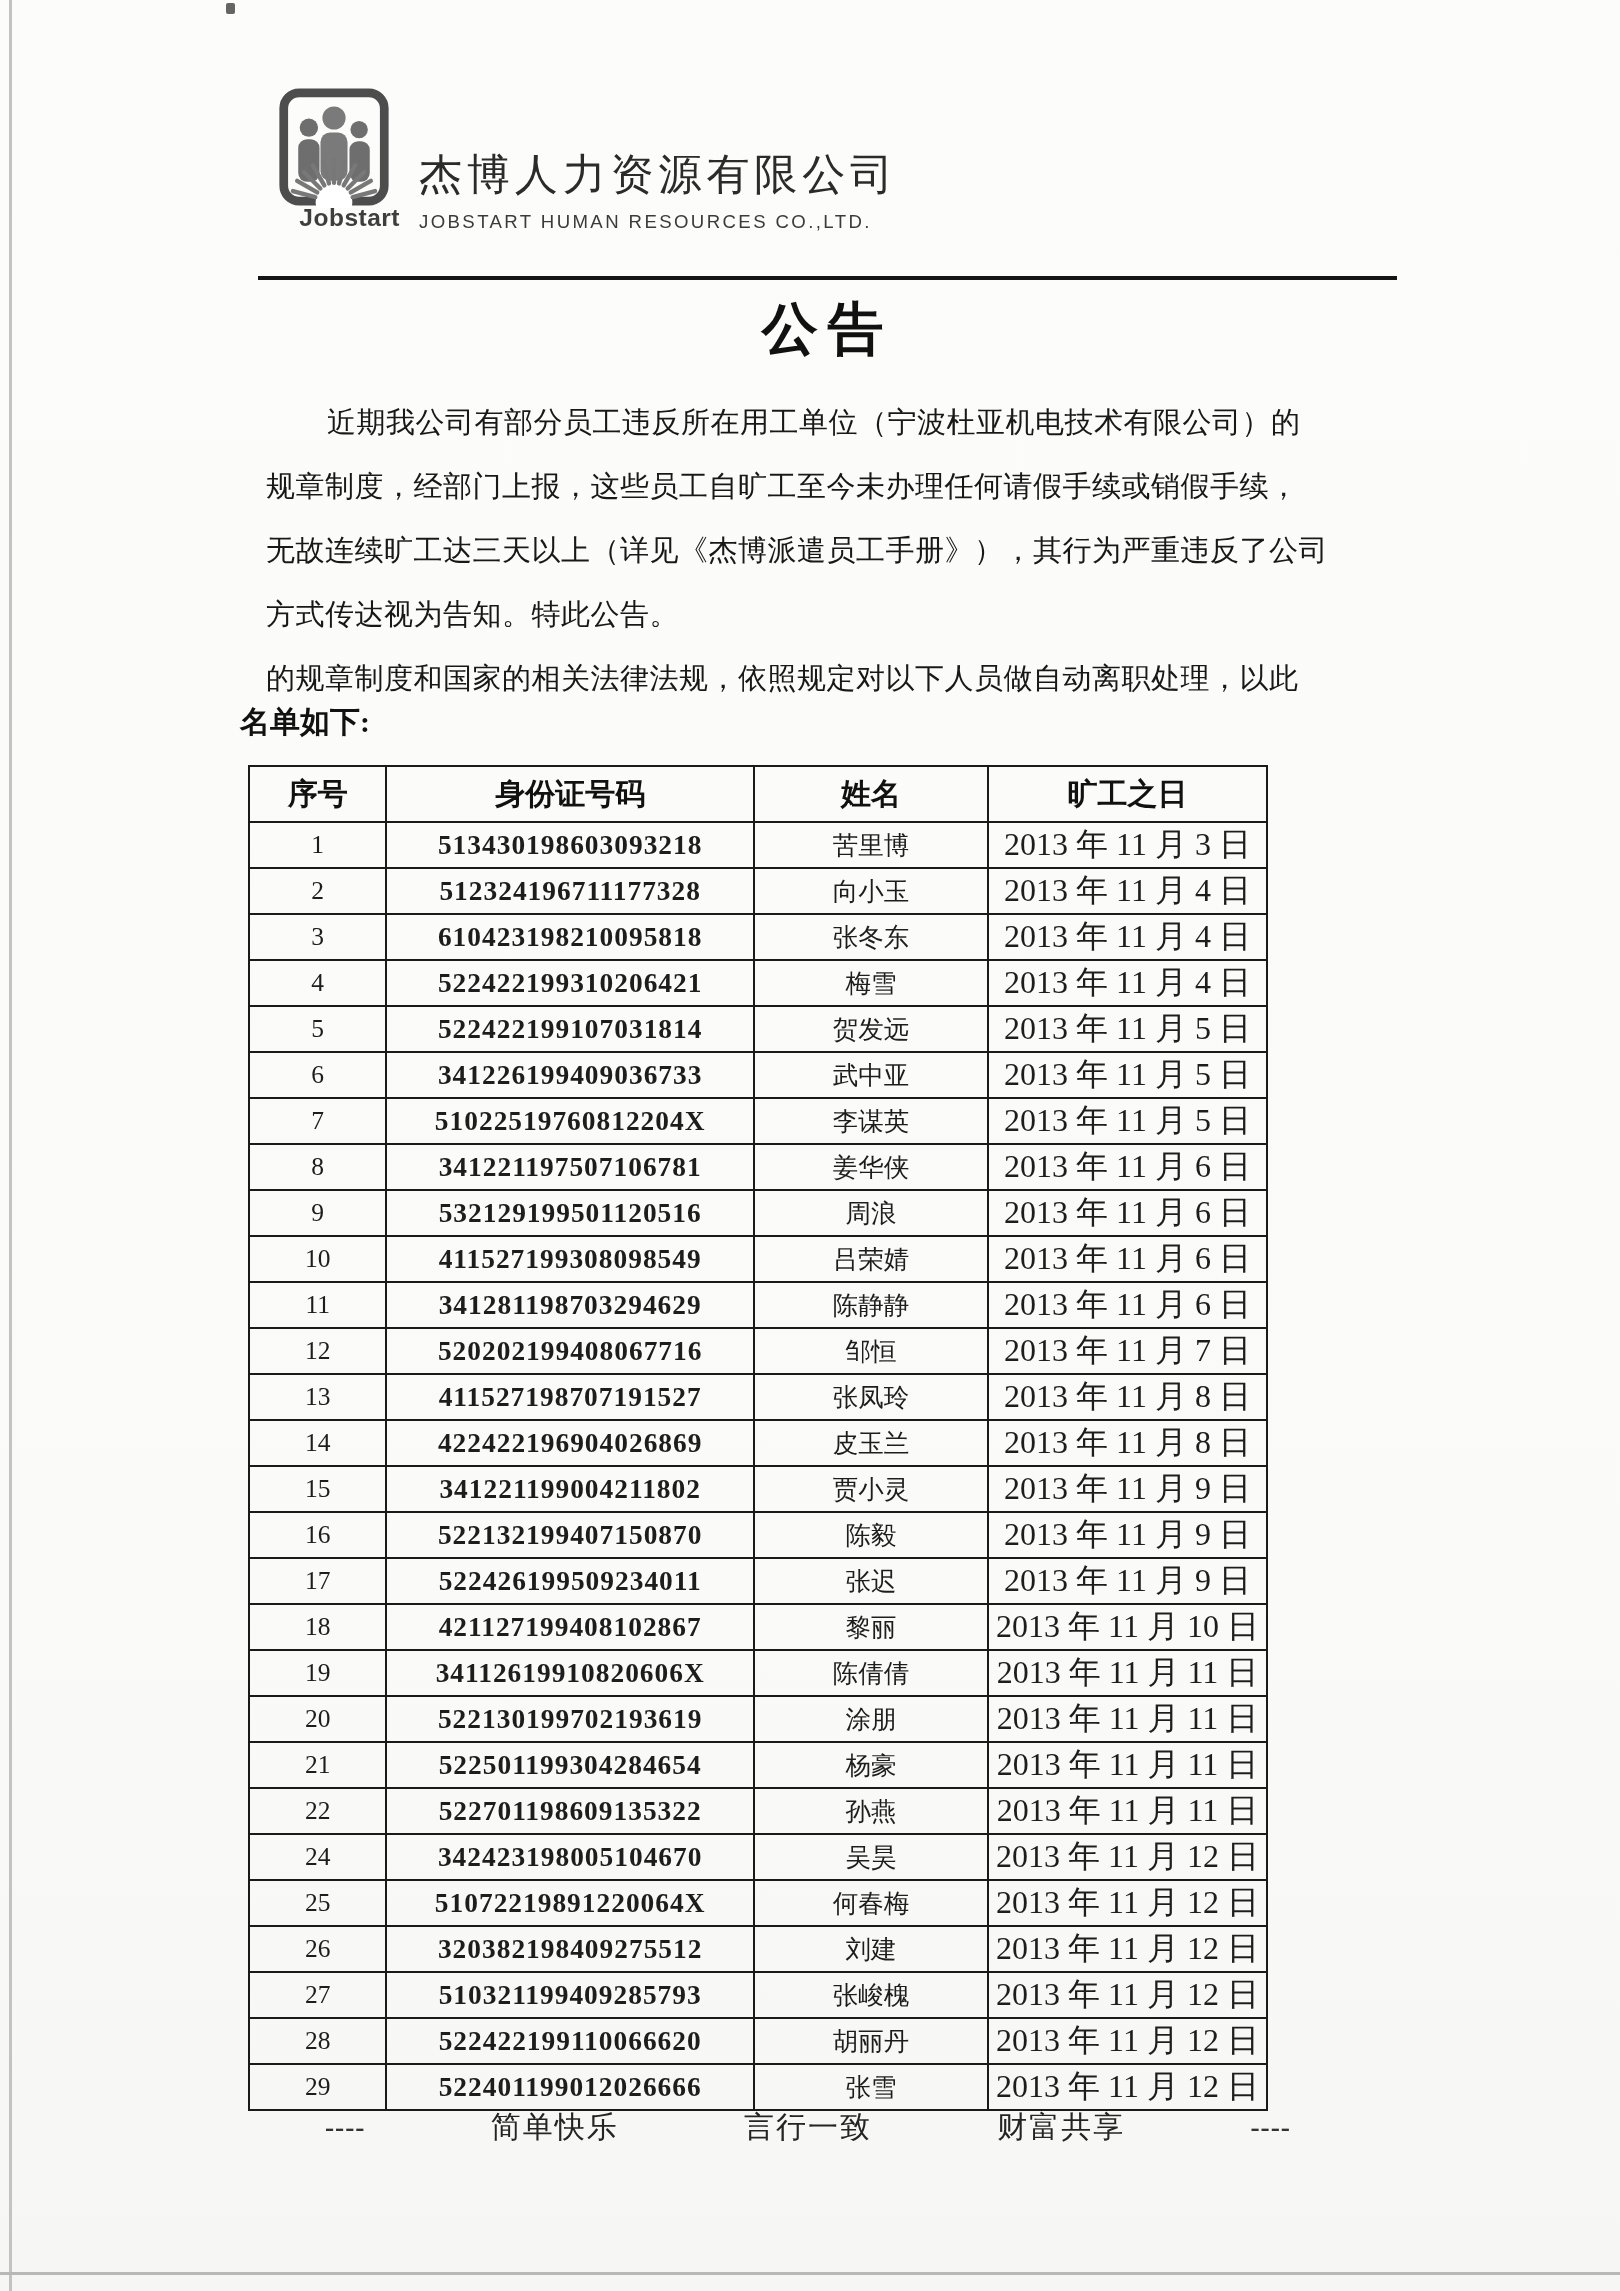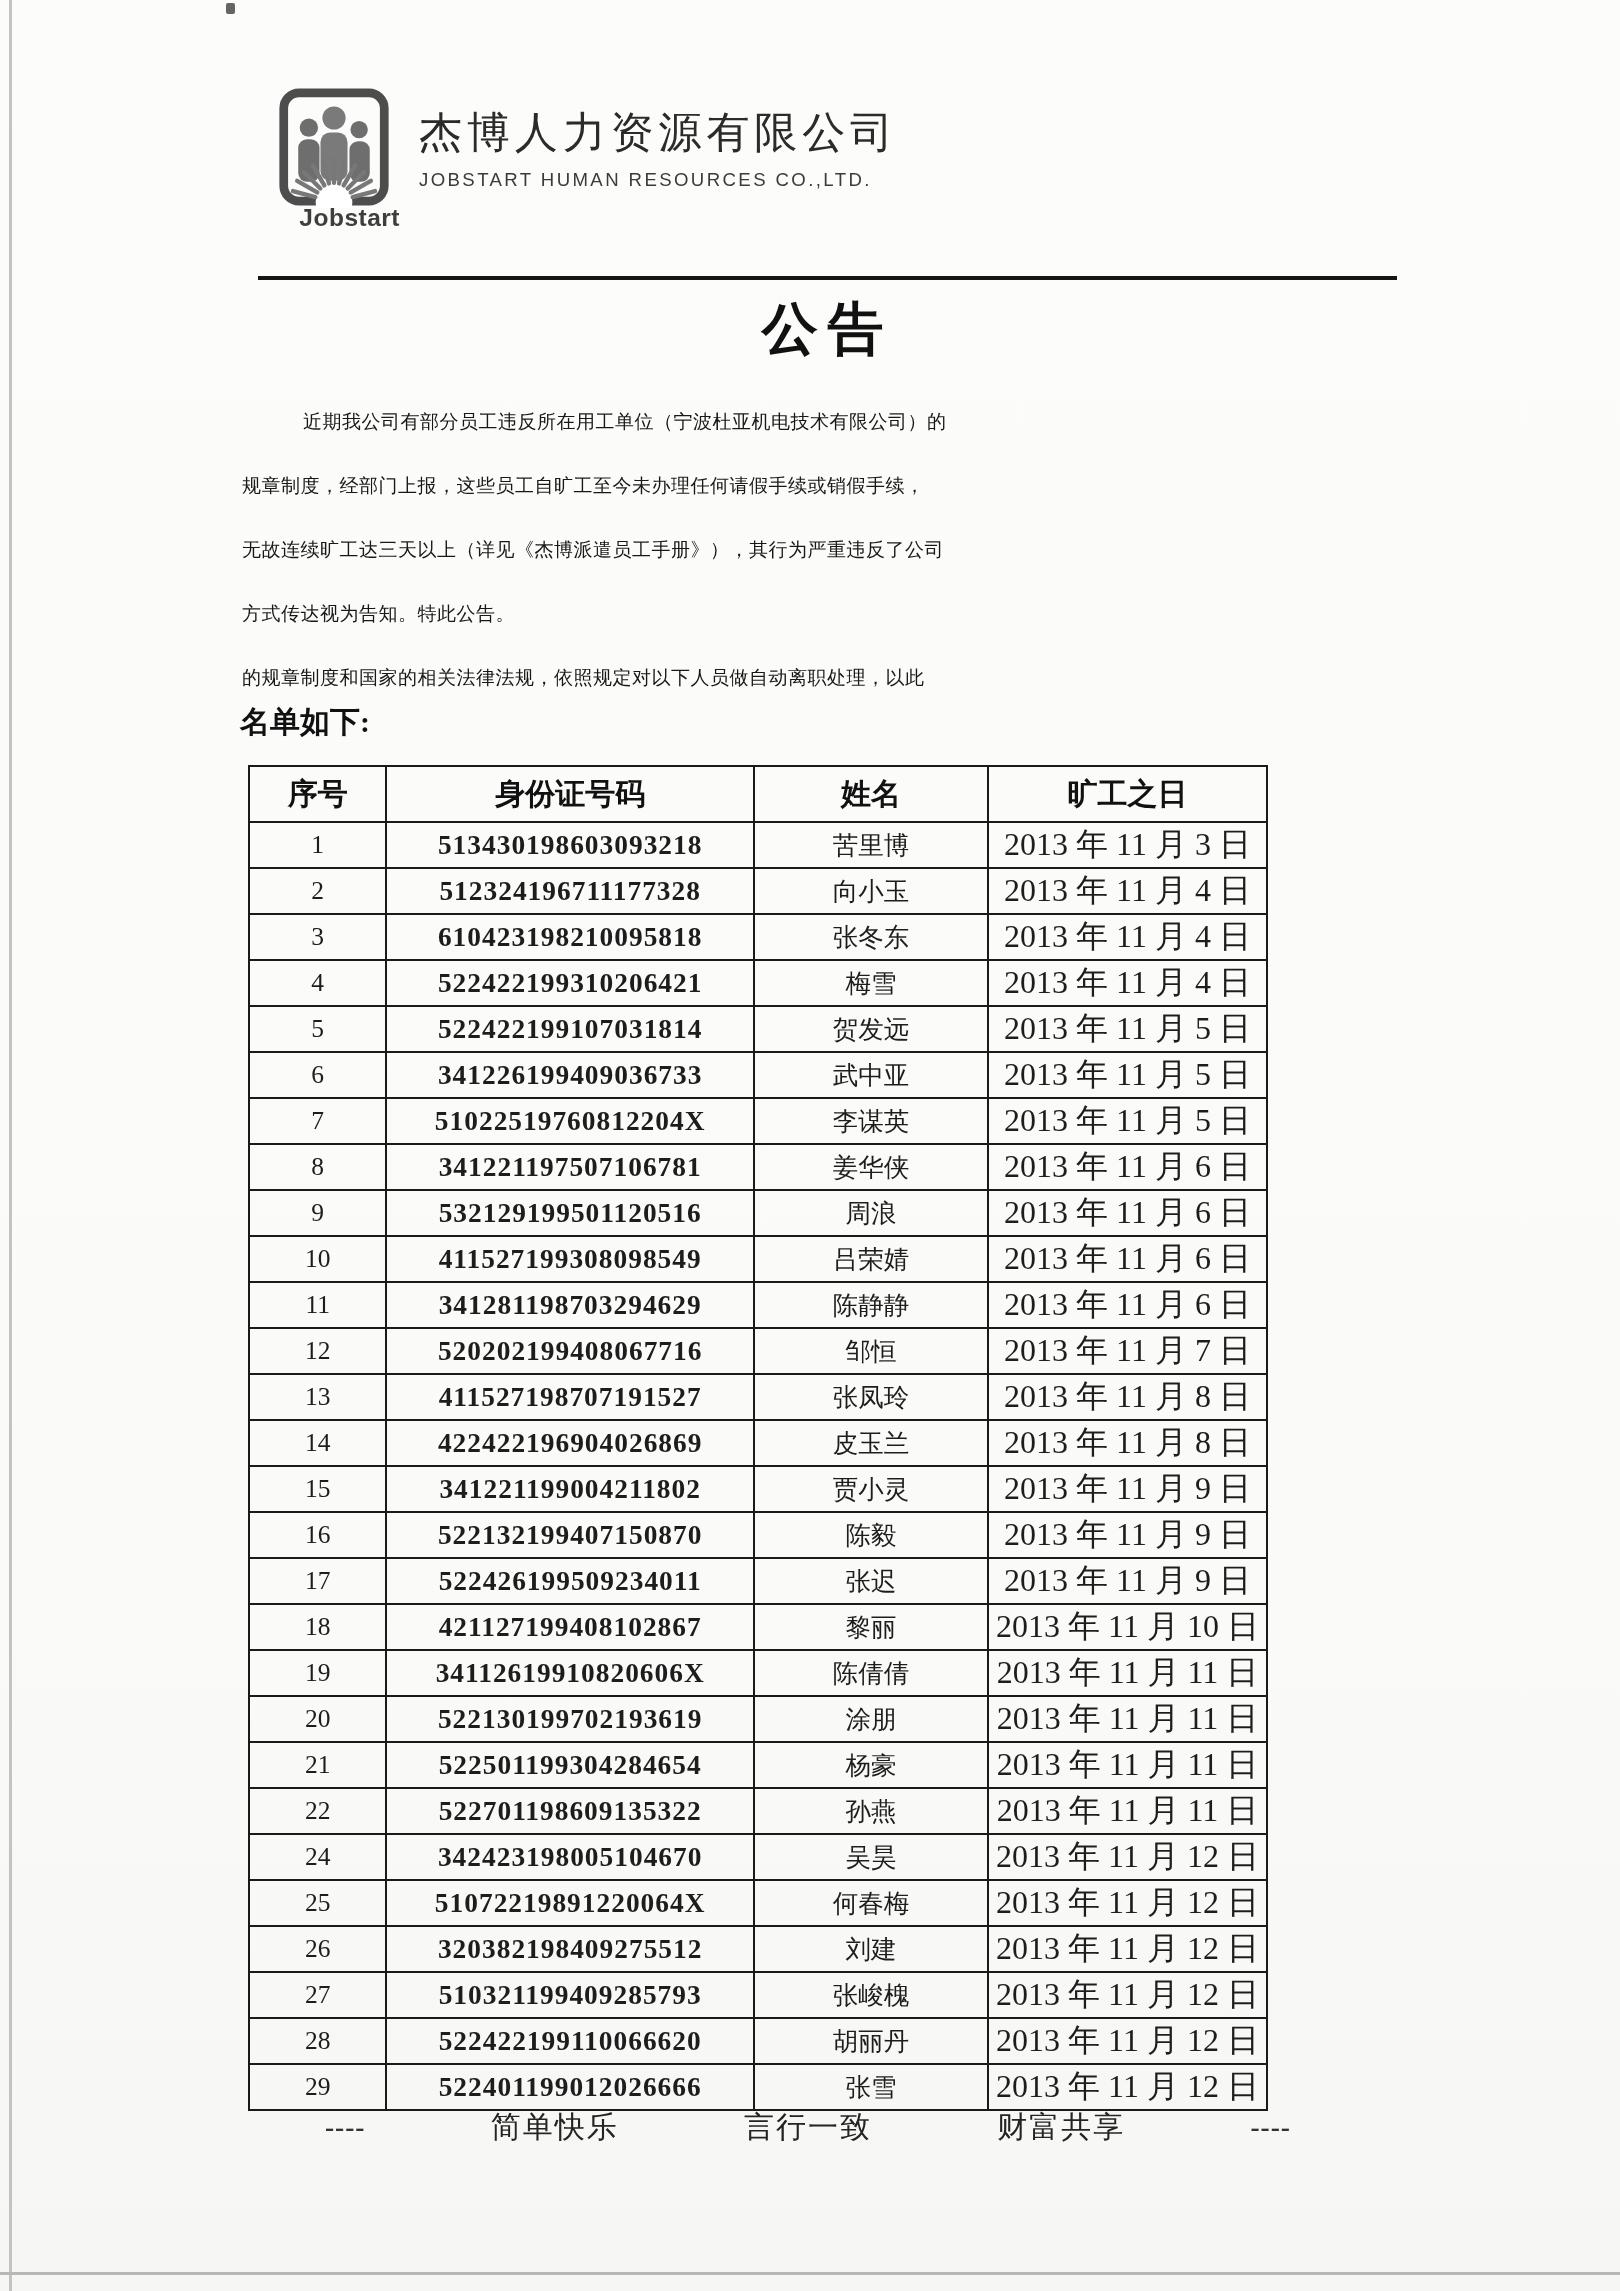--- a/index.html
+++ b/index.html
@@ -17,31 +17,31 @@
   .speck{position:absolute;left:226px;top:2.9px;width:8.8px;height:10.8px;background:#4a4a4a;border-radius:2px;opacity:.85;}
 
   
   .logo-block{position:absolute;left:267px;top:86px;width:133px;text-align:right;}
   .logo-svg{width:116px;height:122px;display:block;margin:0 auto;}
   .logo-word{
     font-family:"Liberation Sans","DejaVu Sans",sans-serif;
     font-weight:bold;font-size:24.5px;color:#3e3e3e;letter-spacing:0.5px;margin-top:-3.9px;
   }
   .company-block{position:absolute;left:419px;top:104px;font-family:"Liberation Sans","DejaVu Sans",sans-serif;}
-  .company-cn{font-size:43px;letter-spacing:4.9px;color:#2b2b2b;font-weight:500;}
+  .company-cn{font-size:43px;letter-spacing:4.9px;color:#2b2b2b;font-weight:500;margin-top:42px;}
   .company-en{font-size:18.6px;letter-spacing:2.4px;color:#3b3b3b;margin-top:6.9px;font-weight:500;}
 
   .divider{position:absolute;left:258px;top:276px;width:1139px;height:3.9px;background:#151515;}
 
   .doc-title{
     position:absolute;left:258px;top:292px;width:1139px;text-align:center;
     font-size:56px;font-weight:bold;letter-spacing:9.8px;color:#111;
   }
 
-  .paragraph{position:absolute;left:242px;top:390px;width:1176px;font-size:19px;color:#181818;}
+  .paragraph{position:absolute;left:266px;top:390px;width:1176px;font-size:29px;color:#181818;}
   .para-line{height:64px;line-height:64px;white-space:nowrap;letter-spacing:0.5px;}
   .para-line.indent{text-indent:61px;}
 
   .list-label{position:absolute;left:240px;top:702px;font-size:30px;font-weight:bold;color:#111;}
 
   .tbl{
     position:absolute;left:248px;top:765px;width:1020px;
     border-collapse:collapse;table-layout:fixed;text-align:center;
     border:2.9px solid #141414;
   }

